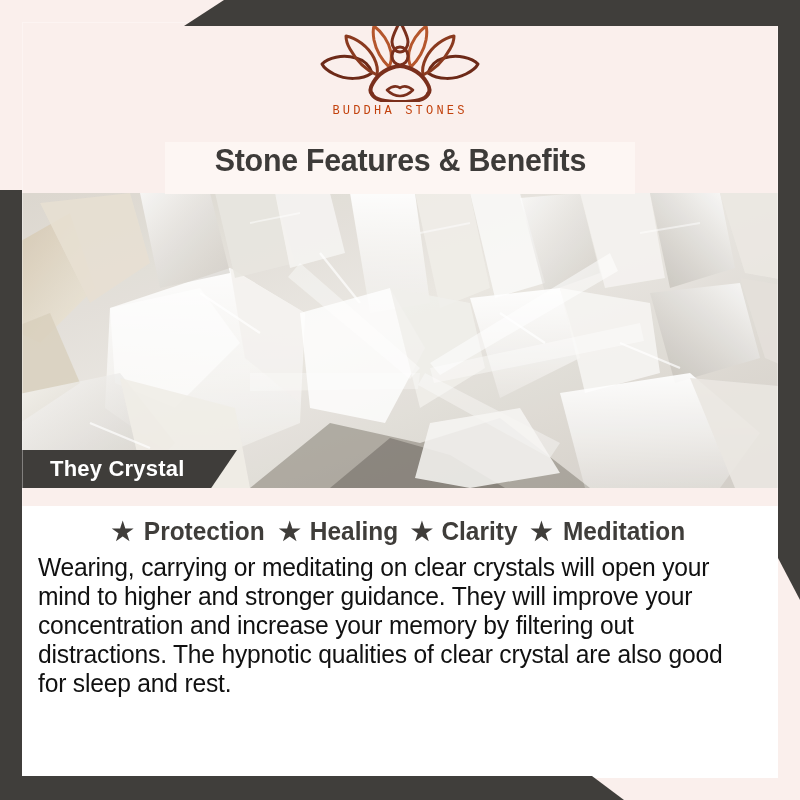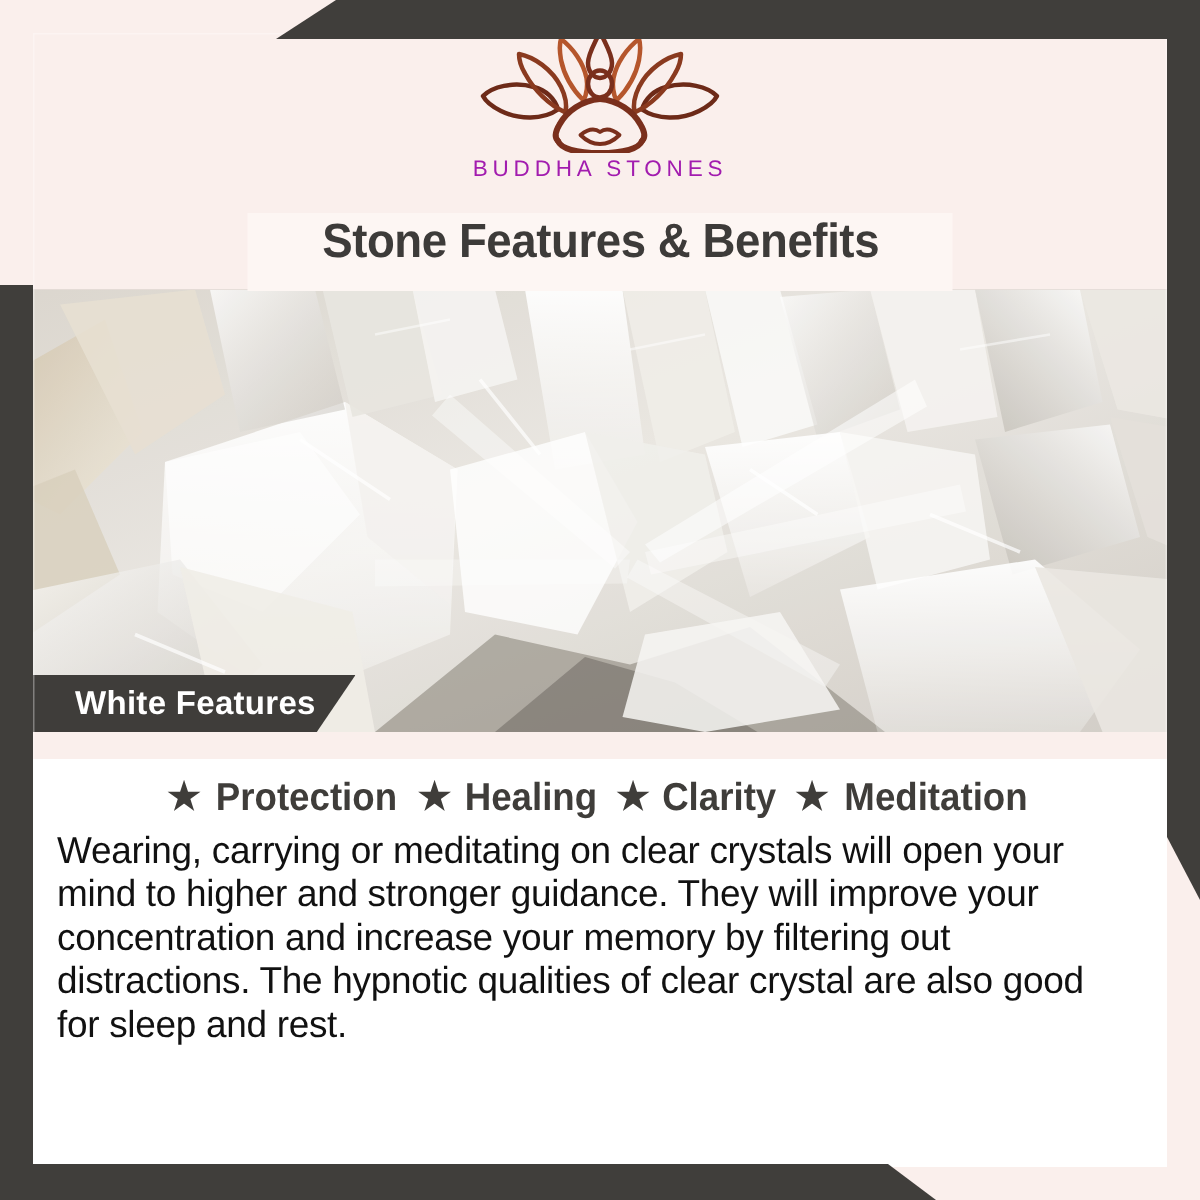--- a/index.html
+++ b/index.html
@@ -43,22 +43,22 @@
 
   
   .brand{
     position:absolute;top:0;left:0;width:800px;height:150px;
     background:#faefec;display:flex;flex-direction:column;
     align-items:center;justify-content:flex-start;padding-top:18px;
     box-sizing:border-box;z-index:3;
   }
   .logo-mark{width:176px;height:84px;display:block;}
   .brand-name{
-    font-family:Liberation Sans, sans-serif;
-    font-size:15px;letter-spacing:3.2px;color:#a21caf;
+    font-family:Liberation Mono, monospace;
+    font-size:12px;letter-spacing:3.2px;color:#c2410c;
     margin-top:2px;font-weight:400;
   }
 
   
   .title-banner{
     position:absolute;top:142px;left:165px;width:470px;height:52px;
     background:#fdf6f3;
     display:flex;justify-content:center;
     z-index:4;
   }
@@ -234,21 +234,21 @@
       <polygon points="430,230 520,215 560,280 470,295 415,285" fill="#f7f6f3" opacity="0.85"></polygon>
 
       <path d="M200 100 L260 140 M320 60 L360 110 M500 120 L545 150 M620 150 L680 175 M90 230 L150 255" stroke="#ffffff" stroke-width="2.4" opacity="0.7" fill="none"></path>
       <path d="M250 30 L300 20 M420 40 L470 30 M640 40 L700 30" stroke="#ffffff" stroke-width="1.8" opacity="0.5" fill="none"></path>
 
       <rect x="0" y="0" width="800" height="295" fill="#ffffff" opacity="0.06"></rect>
     </svg>
   </div>
 
   <div class="stone-label">
-    <span>White Features</span>
+    <span>They Crystal</span>
   </div>
 
   <div class="pink-strip"></div>
 
   <div class="content">
 
     <div class="features">
       <span class="feature">
         <span class="star">★</span>
         <span class="flabel">Protection</span>

